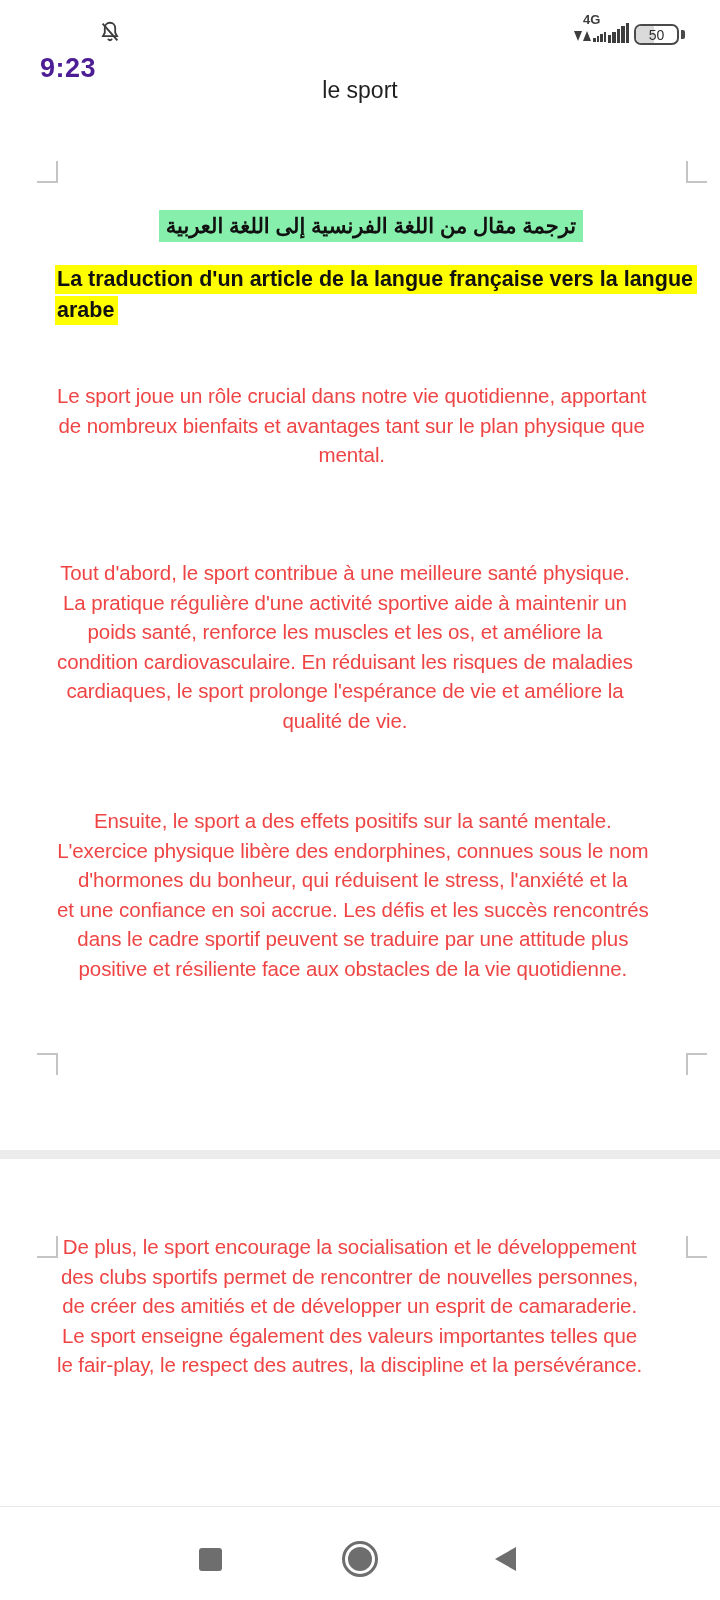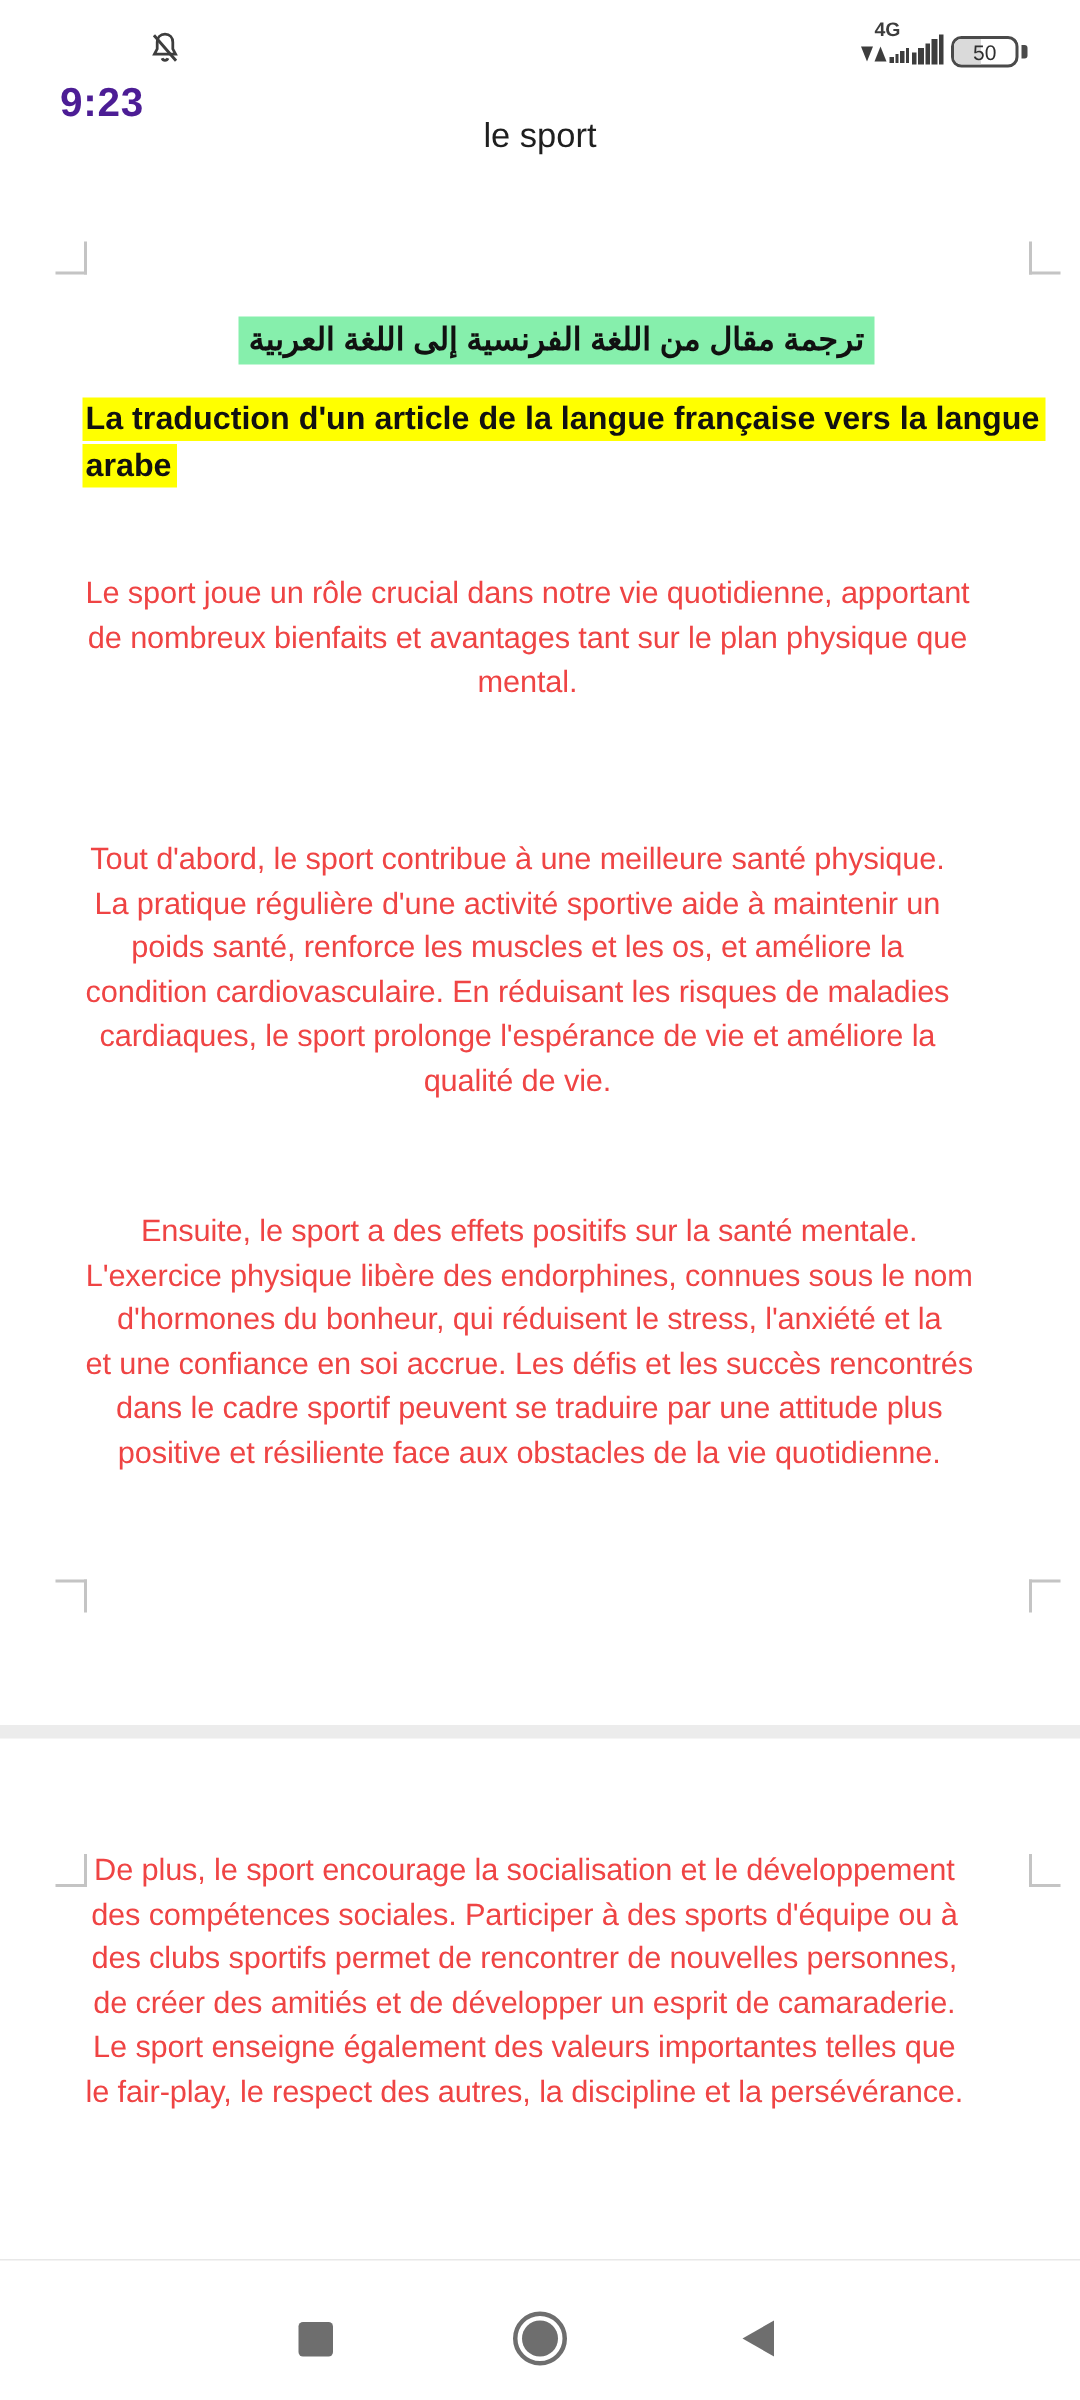--- a/index.html
+++ b/index.html
@@ -138,21 +138,20 @@
   </div>
 
   <div class="page-divider"></div>
 
   <div>
     <div class="mark tl" style="left:37px;top:1236px;"></div>
     <div class="mark tr" style="left:686px;top:1236px;"></div>
 
     <div class="para p4">
       <div class="bline">De plus, le sport encourage la socialisation et le développement</div>
-      <div class="bline">des compétences sociales. Participer à des sports d'équipe ou à</div>
       <div class="bline">des clubs sportifs permet de rencontrer de nouvelles personnes,</div>
       <div class="bline">de créer des amitiés et de développer un esprit de camaraderie.</div>
       <div class="bline">Le sport enseigne également des valeurs importantes telles que</div>
       <div class="bline">le fair-play, le respect des autres, la discipline et la persévérance.</div>
     </div>
   </div>
 
   <div class="nav-bar">
     <div class="nav-btn recents">
       <div class="icon-square"></div>

